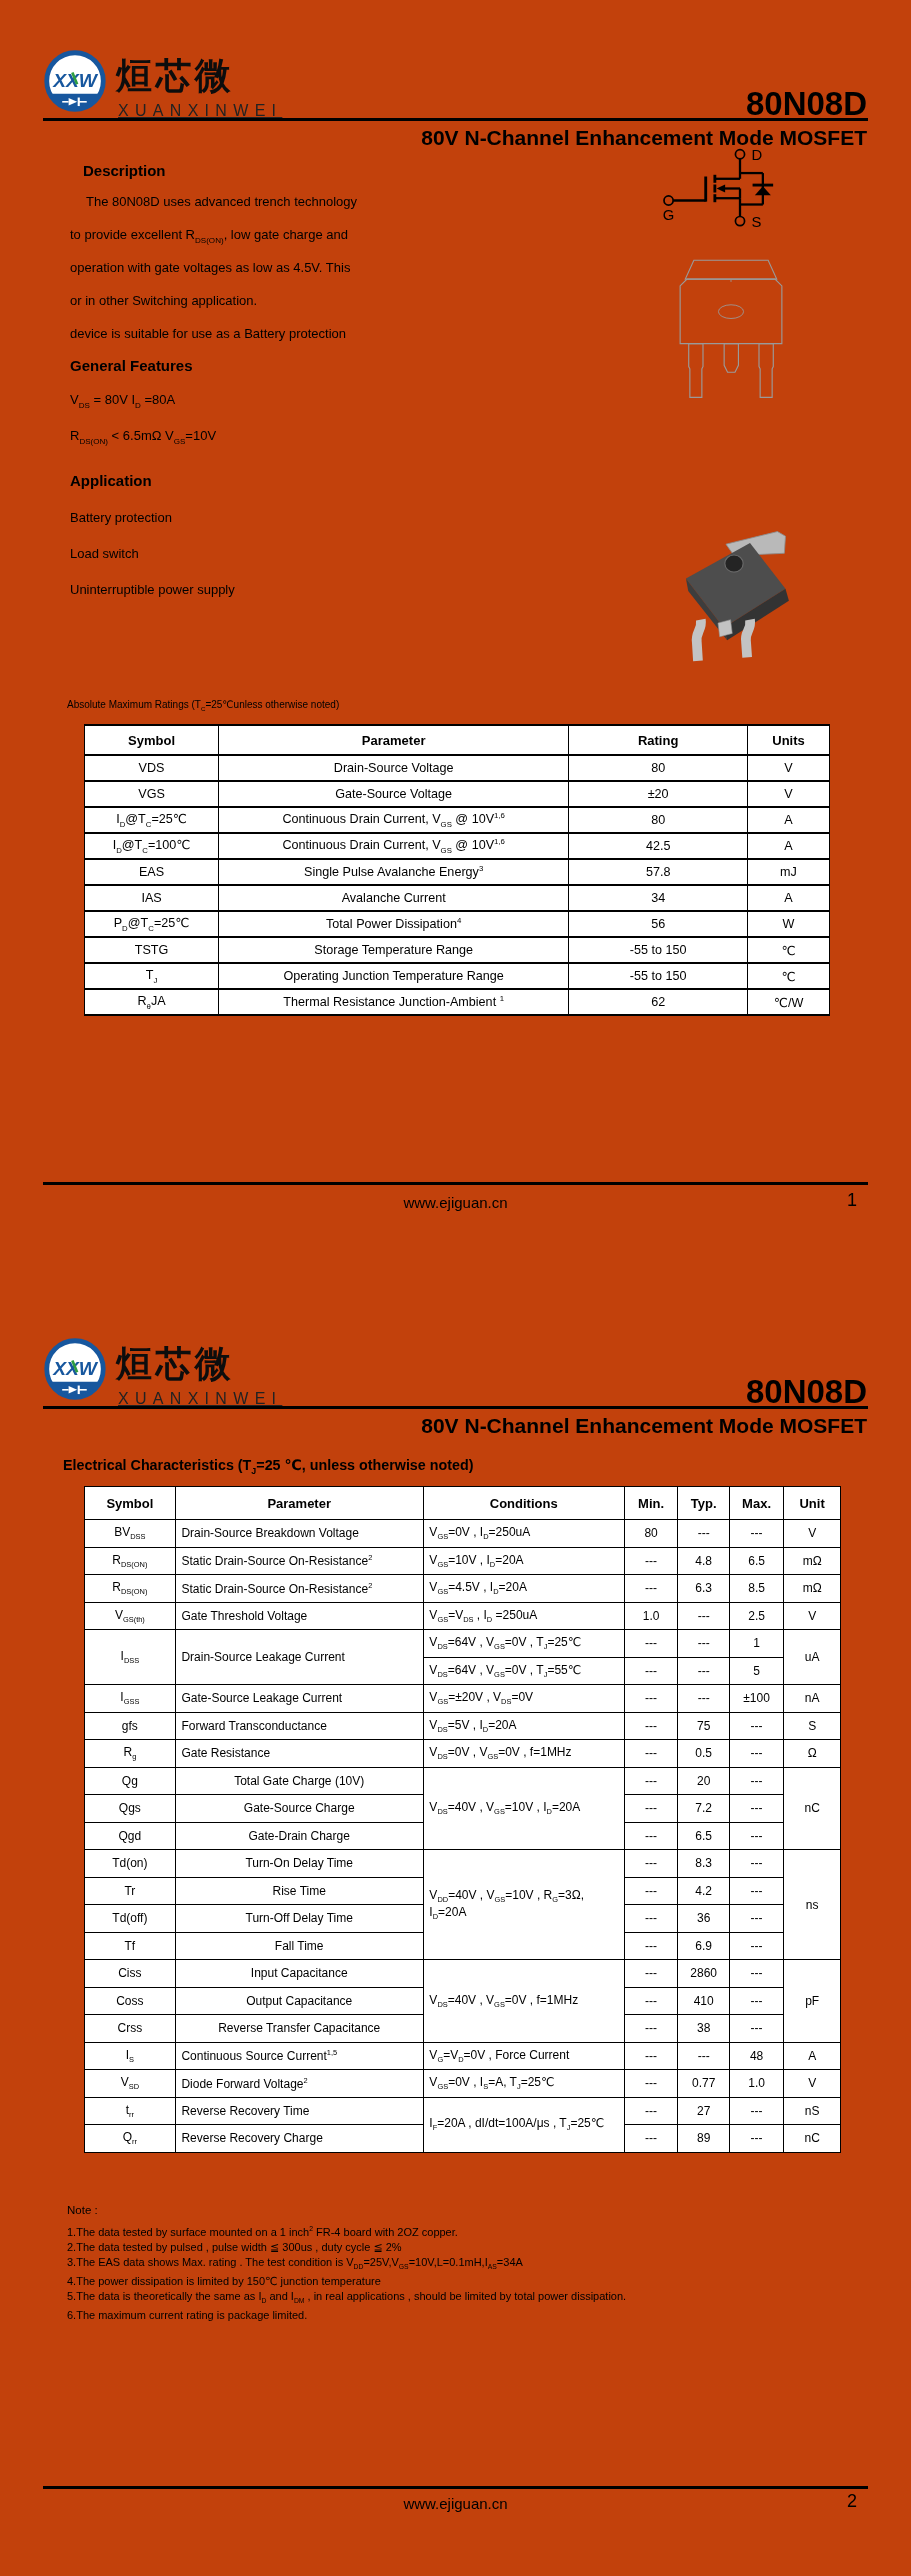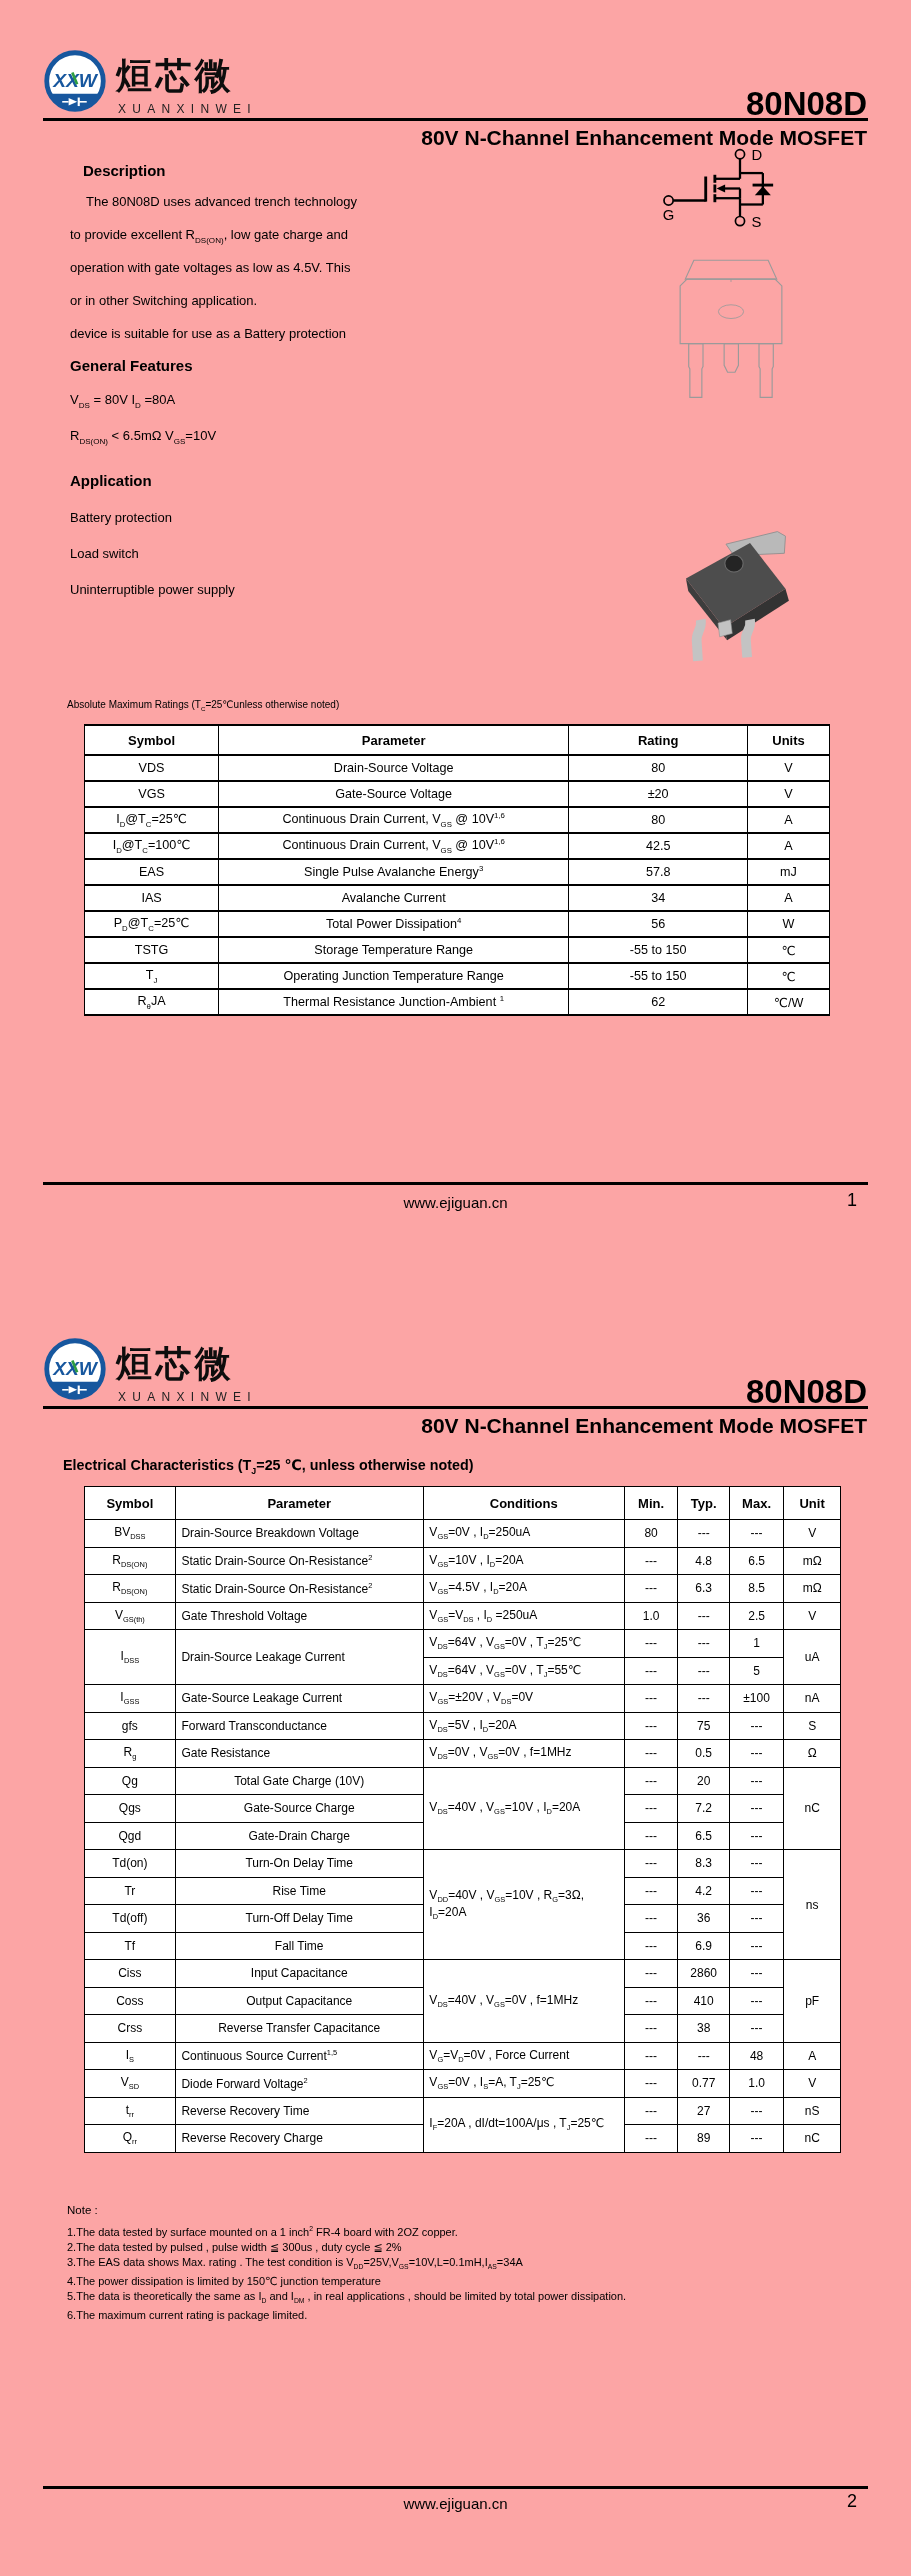--- a/index.html
+++ b/index.html
@@ -1,25 +1,25 @@
 <!DOCTYPE html>
 <html style="font-size:9.2px"><head>
 <meta charset="utf-8">
 <style>
   * { margin:0; padding:0; box-sizing:border-box; }
   body { background:#ffffff; font-family:"Liberation Sans","DejaVu Sans",sans-serif; color:#000; }
   .canvas { position:relative; width:911px; height:2576px; background:#fff; overflow:hidden; }
-  .page { position:absolute; left:0; width:911px; height:1288px; background:#fca5a5; overflow:hidden; }
+  .page { position:absolute; left:0; width:911px; height:1288px; background:#c2410c; overflow:hidden; }
   #p1 { top:0; } #p2 { top:1288px; }
 
   
   .logo { position:absolute; left:43px; top:49px; width:241px; height:72px; }
   .logo-emblem { position:absolute; left:0; top:0; }
   .logo-cjk { position:absolute; left:73px; top:1.1px; font-size:36px; font-weight:bold; letter-spacing:3.4px; color:#0d0d0d; line-height:1.45; }
-  .logo-latin { position:absolute; left:75px; top:53px; font-size:12px; letter-spacing:6.3px; color:#222; font-weight:500; }
+  .logo-latin { position:absolute; left:75px; top:53px; font-size:16px; letter-spacing:6.3px; color:#222; font-weight:500;text-decoration:underline; }
   .pn { position:absolute; right:44px; top:85px; font-size:33px; font-weight:bold; letter-spacing:0; }
   .hrule { position:absolute; left:43px; width:825px; top:118px; height:3.4px; background:#000; }
   .subtitle { position:absolute; right:44px; top:126px; font-size:21px; font-weight:bold; }
 
   
   .sec-h { position:absolute; left:70px; font-size:15px; font-weight:bold; }
   .desc { position:absolute; left:70px; top:185px; width:321px; font-size:13px; }
   .desc > div { height:33px; line-height:33px; white-space:nowrap; }
   .desc > div:first-child { padding-left:16px; }
   .feat { position:absolute; left:70px; top:382px; font-size:13px; }

